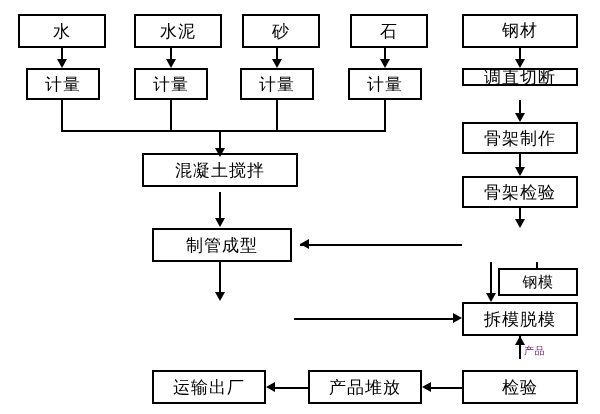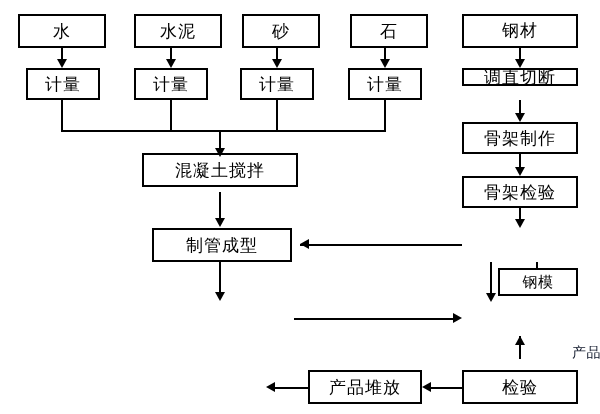--- a/index.html
+++ b/index.html
@@ -59,25 +59,24 @@
     border-bottom: 5px solid transparent;
     border-right: 9px solid #000000;
   }
   .arrow-right {
     border-top: 5px solid transparent;
     border-bottom: 5px solid transparent;
     border-left: 9px solid #000000;
   }
   .edge-label {
     position: absolute;
-    font-size: 14px;
-    color: #0f172a;
+    font-size: 10px;
+    color: #701a75;
     white-space: nowrap;
     letter-spacing: 0.5px;
-    margin-left: 48px;
   }
 </style>
 </head>
 <body>
 
 <div id="canvas">
 
   <div class="node" style="left:18px; top:14px; width:88px; height:34px;">水</div>
   <div class="node" style="left:134px; top:14px; width:88px; height:34px;">水泥</div>
   <div class="node" style="left:242px; top:14px; width:78px; height:34px;">砂</div>
@@ -86,26 +85,28 @@
 
   <div class="node" style="left:26px; top:68px; width:74px; height:32px;">计量</div>
   <div class="node" style="left:134px; top:68px; width:74px; height:32px;">计量</div>
   <div class="node" style="left:240px; top:68px; width:74px; height:32px;">计量</div>
   <div class="node" style="left:348px; top:68px; width:74px; height:32px;">计量</div>
 
   <div class="node" style="left:462px; top:68px; width:116px; height:18px;">调直切断</div>
   <div class="node" style="left:462px; top:122px; width:116px; height:32px;">骨架制作</div>
   <div class="node" style="left:462px; top:176px; width:116px; height:32px;">骨架检验</div>
   <div class="node small" style="left:498px; top:268px; width:80px; height:28px;">钢模</div>
+  <div class="node" style="left:462px; top:302px; width:116px; height:34px;">拆模脱模</div>
   <div class="node" style="left:462px; top:370px; width:116px; height:34px;">检验</div>
 
   <div class="node" style="left:142px; top:153px; width:156px; height:34px;">混凝土搅拌</div>
   <div class="node" style="left:152px; top:228px; width:140px; height:34px;">制管成型</div>
 
   <div class="node" style="left:308px; top:370px; width:114px; height:34px;text-align:right;">产品堆放</div>
+  <div class="node" style="left:152px; top:370px; width:114px; height:34px;">运输出厂</div>
 
   <div class="line vline" style="left:61px;  top:48px; height:11px;"></div>
   <div class="arrow arrow-down" style="left:57px; top:59px;"></div>
 
   <div class="line vline" style="left:170px; top:48px; height:11px;"></div>
   <div class="arrow arrow-down" style="left:166px; top:59px;"></div>
 
   <div class="line vline" style="left:276px; top:48px; height:11px;"></div>
   <div class="arrow arrow-down" style="left:272px; top:59px;"></div>
 

